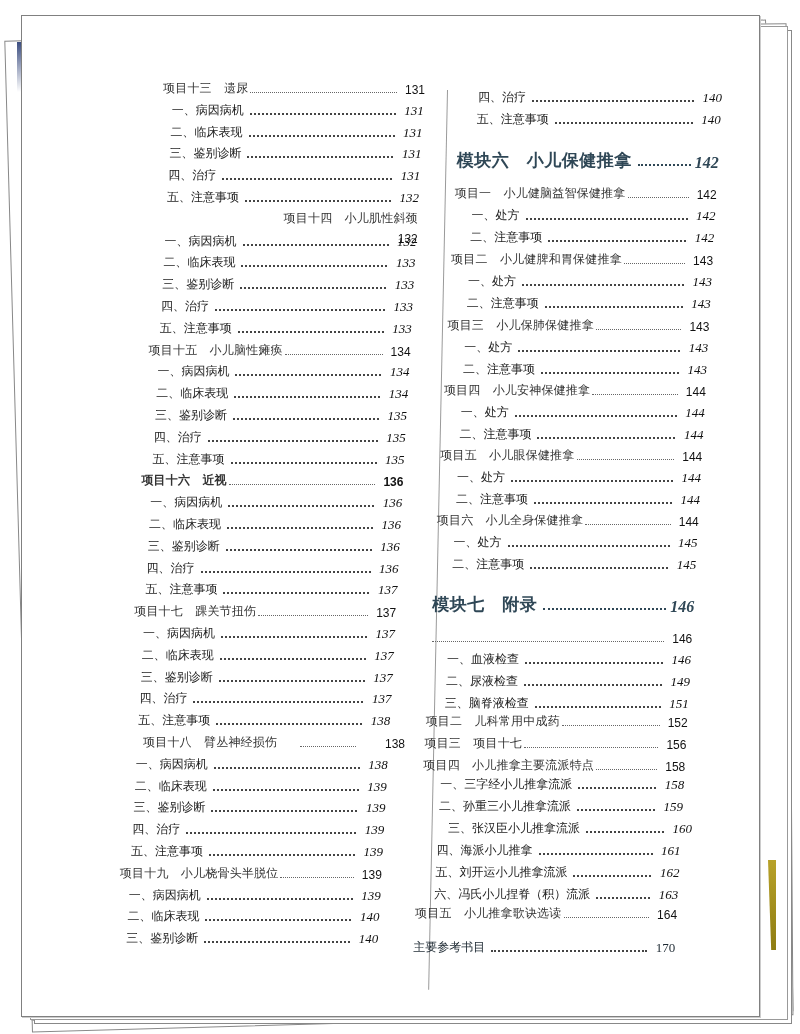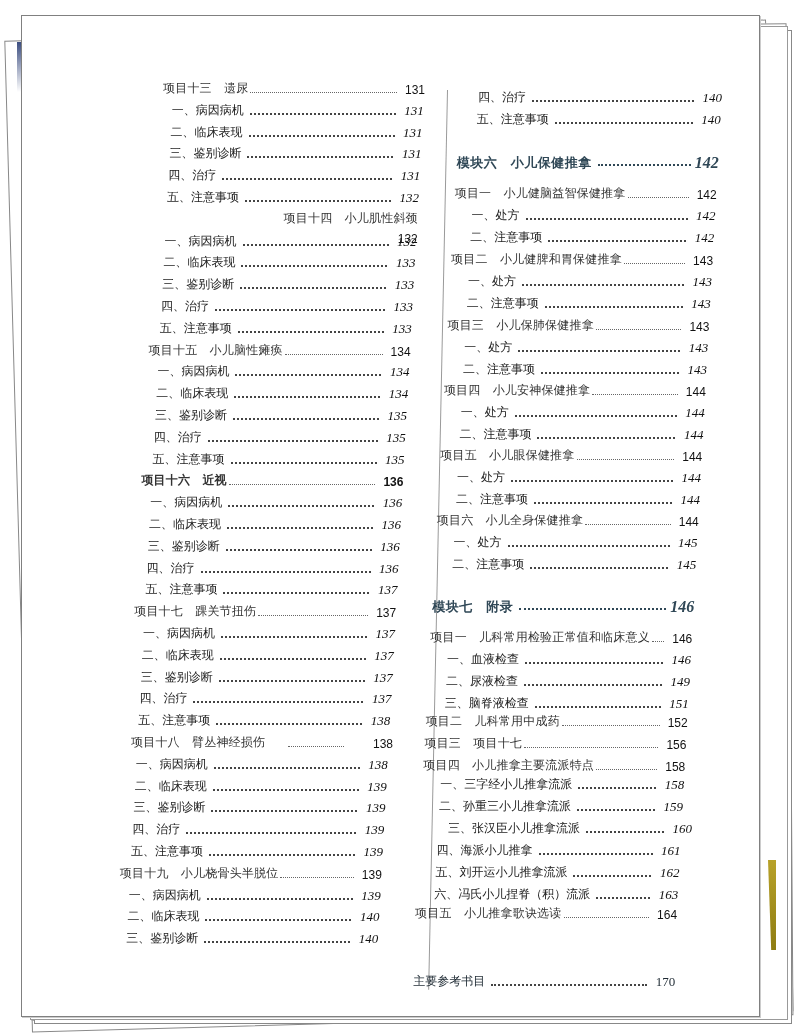--- a/index.html
+++ b/index.html
@@ -23,21 +23,21 @@
   .row { position:absolute; height:18px; display:flex; align-items:flex-end; white-space:nowrap; }
   .row .label { font-family:"DejaVu Serif", "Liberation Serif", serif; font-size:12px; color:#222; }
   .row.item .label { font-family:"DejaVu Sans", "Liberation Sans", sans-serif; font-size:12px; color:#333; letter-spacing:0.2px; }
   .row .dots { flex:1; border-bottom:2px dotted #444; margin:0 4px 4px 6px; height:0; }
   .row.item .dots { border-bottom:1.5px dotted #666; margin-left:2px; }
   .row .page { font-family:"Liberation Serif", "DejaVu Serif", serif; font-size:13px; color:#111; min-width:24px; text-align:right; }
   .row.item .page { font-family:"Liberation Sans", "DejaVu Sans", sans-serif; font-size:12px; }
   .row.sub .page { font-style:italic; }
 
   .row.module { height:24px; }
-  .row.module .label { font-family:"DejaVu Sans", "Liberation Sans", sans-serif; font-size:13px; font-weight:bold; color:#2f4756; letter-spacing:0.5px; }
+  .row.module .label { font-family:"DejaVu Sans", "Liberation Sans", sans-serif; font-size:17px; font-weight:bold; color:#2f4756; letter-spacing:0.5px; }
   .row.module .dots { border-bottom:2px dotted #2f4756; margin-bottom:6px; }
   .row.module .page { font-family:"Liberation Serif", "DejaVu Serif", serif; font-size:16px; font-weight:bold; font-style:italic; color:#2f4756; }
   .row.refs .label { color:#1e2a33; }
   .row.refs .page { color:#1e2a33; }
 </style>
 </head>
 <body>
 
 <div class="sheet back3"></div>
 <div class="sheet back2"></div>
@@ -193,21 +193,21 @@
     <div class="row sub" style="left: 139.428px; top: 689.4px; width: 252px;">
       <span class="label">四、治疗</span>
       <span class="dots"></span>
       <span class="page">137</span>
     </div>
     <div class="row sub" style="left: 138.229px; top: 711.2px; width: 252px;">
       <span class="label">五、注意事项</span>
       <span class="dots"></span>
       <span class="page">138</span>
     </div>
-    <div class="row item" style="left: 131px; top: 733px; width: 262px; gap: 21px;">
+    <div class="row item" style="left: 143px; top: 733px; width: 262px; gap: 21px;">
       <span class="label">项目十八　臂丛神经损伤</span>
       <span class="dots"></span>
       <span class="page">138</span>
     </div>
     <div class="row sub" style="left: 135.831px; top: 754.8px; width: 252px;">
       <span class="label">一、病因病机</span>
       <span class="dots"></span>
       <span class="page">138</span>
     </div>
     <div class="row sub" style="left: 134.632px; top: 776.6px; width: 252px;">
@@ -356,21 +356,20 @@
       <span class="label">二、注意事项</span>
       <span class="dots"></span>
       <span class="page">145</span>
     </div>
     <div class="row module" style="left: 432.28px; top: 592px; width: 262px;">
       <span class="label">模块七　附录</span>
       <span class="dots"></span>
       <span class="page">146</span>
     </div>
     <div class="row item" style="left: 430.3px; top: 628px; width: 262px;">
-      <span class="label">项目一　儿科常用检验正常值和临床意义</span>
       <span class="dots"></span>
       <span class="page">146</span>
     </div>
     <div class="row sub" style="left: 447.09px; top: 650px; width: 244px;">
       <span class="label">一、血液检查</span>
       <span class="dots"></span>
       <span class="page">146</span>
     </div>
     <div class="row sub" style="left: 445.88px; top: 672px; width: 244px;">
       <span class="label">二、尿液检查</span>
@@ -425,18 +424,18 @@
     <div class="row sub" style="left: 434.165px; top: 885px; width: 244px;">
       <span class="label">六、冯氏小儿捏脊（积）流派</span>
       <span class="dots"></span>
       <span class="page">163</span>
     </div>
     <div class="row item" style="left: 415.12px; top: 904px; width: 262px;">
       <span class="label">项目五　小儿推拿歌诀选读</span>
       <span class="dots"></span>
       <span class="page">164</span>
     </div>
-    <div class="row refs" style="left: 413.25px; top: 972px; width: 262px;">
+    <div class="row refs" style="left: 413.25px; top: 938px; width: 262px;">
       <span class="label">主要参考书目</span>
       <span class="dots"></span>
       <span class="page">170</span>
     </div>
   </div>
 
 </body></html>

